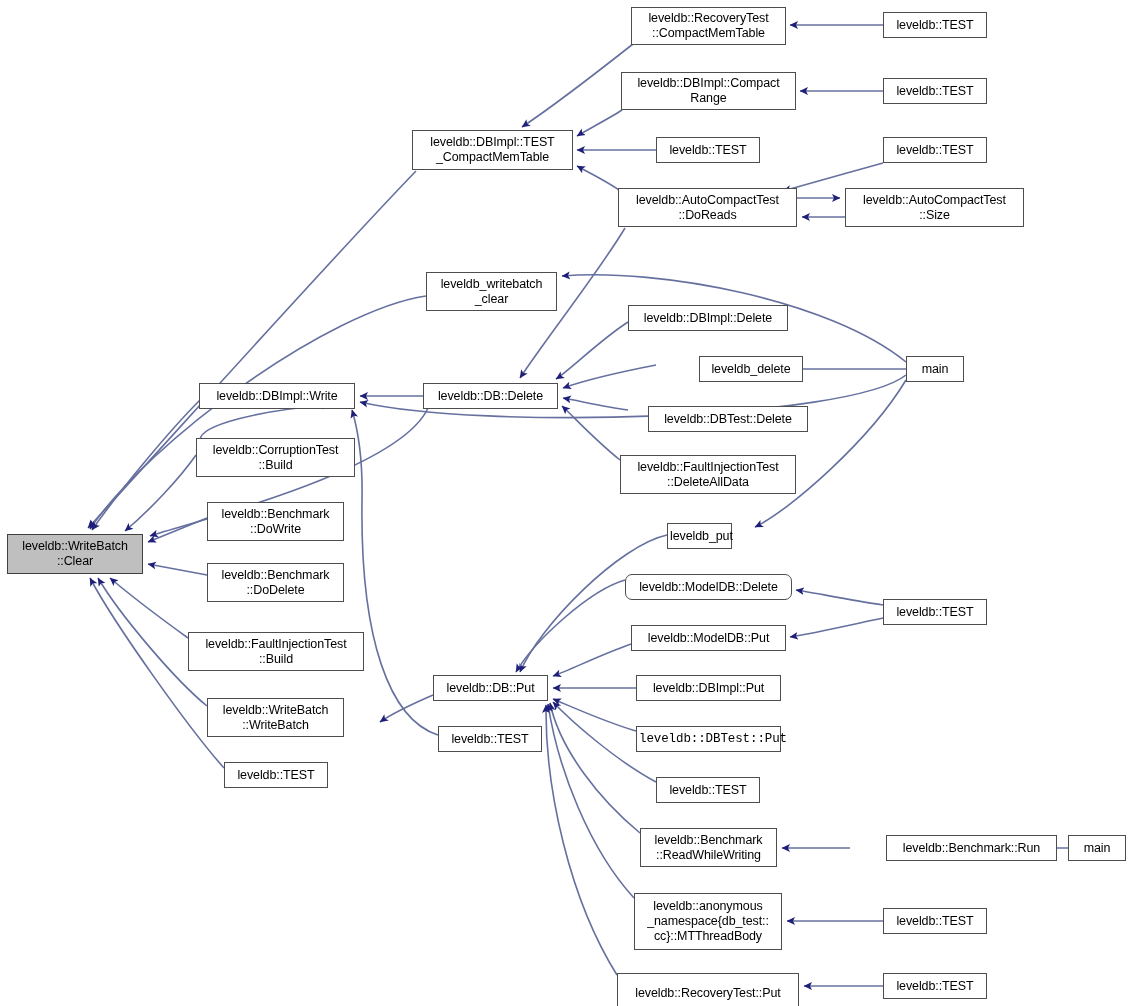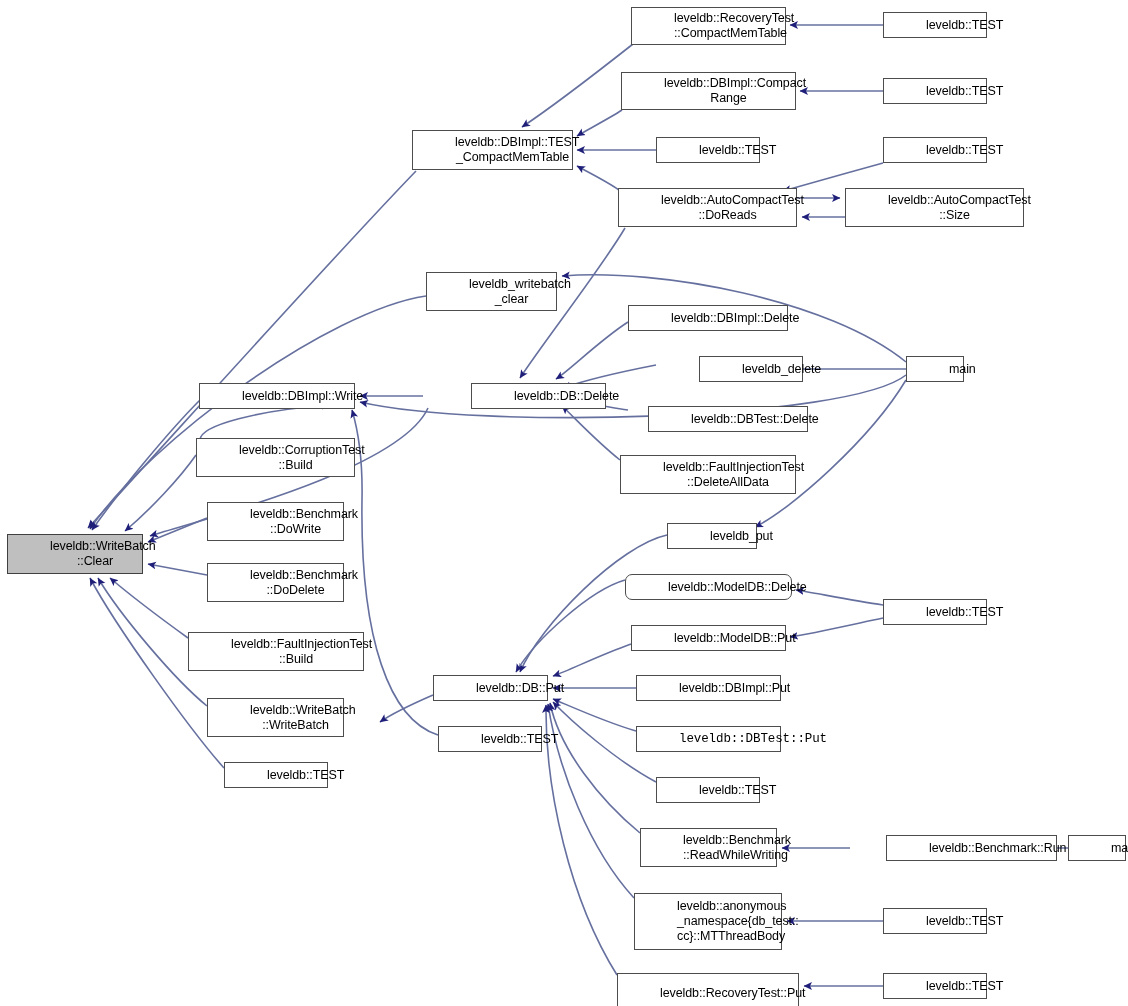--- a/index.html
+++ b/index.html
@@ -31,21 +31,20 @@
     color: #000000;
     font-size: 12.5px;
     line-height: 15px;
     text-align: center;
     display: flex;
     align-items: center;
     justify-content: flex-end;
     white-space: pre-line;
     letter-spacing: -0.1px;
     z-index: 5;
-    padding-left: 40px;
   }
   .node.highlight {
     background: #bfbfbf;
     border: 1px solid #404040;
   }
   .node-label {
     display: block;
     width: 100%;
     padding: 0 2px;
     box-sizing: border-box;
@@ -125,29 +124,29 @@
       <div class="node" style="left: 618px; top: 188px; width: 179px; height: 39px;"><span class="node-label">leveldb::AutoCompactTest
 ::DoReads</span></div>
       <div class="node" style="left: 845px; top: 188px; width: 179px; height: 39px;"><span class="node-label">leveldb::AutoCompactTest
 ::Size</span></div>
       <div class="node" style="left: 426px; top: 272px; width: 131px; height: 39px;"><span class="node-label">leveldb_writebatch
 _clear</span></div>
       <div class="node" style="left: 628px; top: 305px; width: 160px; height: 26px;"><span class="node-label">leveldb::DBImpl::Delete</span></div>
       <div class="node" style="left: 656px; top: 356px; width: 104px; height: 26px; margin-left: 43px;"><span class="node-label">leveldb_delete</span></div>
       <div class="node" style="left: 906px; top: 356px; width: 58px; height: 26px;"><span class="node-label">main</span></div>
       <div class="node" style="left: 199px; top: 383px; width: 156px; height: 26px;"><span class="node-label">leveldb::DBImpl::Write</span></div>
-      <div class="node" style="left: 423px; top: 383px; width: 135px; height: 26px; margin-left: 48px;"><span class="node-label">leveldb::DB::Delete</span></div>
+      <div class="node" style="left: 423px; top: 383px; width: 135px; height: 26px;"><span class="node-label">leveldb::DB::Delete</span></div>
       <div class="node" style="left: 628px; top: 406px; width: 160px; height: 26px; margin-left: 20px;"><span class="node-label">leveldb::DBTest::Delete</span></div>
       <div class="node" style="left: 196px; top: 438px; width: 159px; height: 39px;"><span class="node-label">leveldb::CorruptionTest
 ::Build</span></div>
       <div class="node" style="left: 620px; top: 455px; width: 176px; height: 39px;"><span class="node-label">leveldb::FaultInjectionTest
 ::DeleteAllData</span></div>
       <div class="node" style="left: 207px; top: 502px; width: 137px; height: 39px;"><span class="node-label">leveldb::Benchmark
 ::DoWrite</span></div>
-      <div class="node" style="left: 667px; top: 523px; width: 90px; height: 26px;"><span class="node-label">leveldb_put</span></div>
+      <div class="node" style="left: 667px; top: 523px; width: 65px; height: 26px;"><span class="node-label">leveldb_put</span></div>
       <div class="node highlight" style="left: 7px; top: 534px; width: 136px; height: 40px;"><span class="node-label">leveldb::WriteBatch
 ::Clear</span></div>
       <div class="node" style="left: 207px; top: 563px; width: 137px; height: 39px;"><span class="node-label">leveldb::Benchmark
 ::DoDelete</span></div>
       <div class="node" style="left: 625px; top: 574px; width: 167px; height: 26px; border-radius: 7px;"><span class="node-label">leveldb::ModelDB::Delete</span></div>
       <div class="node" style="left: 883px; top: 599px; width: 104px; height: 26px;"><span class="node-label">leveldb::TEST</span></div>
       <div class="node" style="left: 631px; top: 625px; width: 155px; height: 26px;"><span class="node-label">leveldb::ModelDB::Put</span></div>
       <div class="node" style="left: 188px; top: 632px; width: 176px; height: 39px;"><span class="node-label">leveldb::FaultInjectionTest
 ::Build</span></div>
       <div class="node" style="left: 433px; top: 675px; width: 115px; height: 26px;"><span class="node-label">leveldb::DB::Put</span></div>

